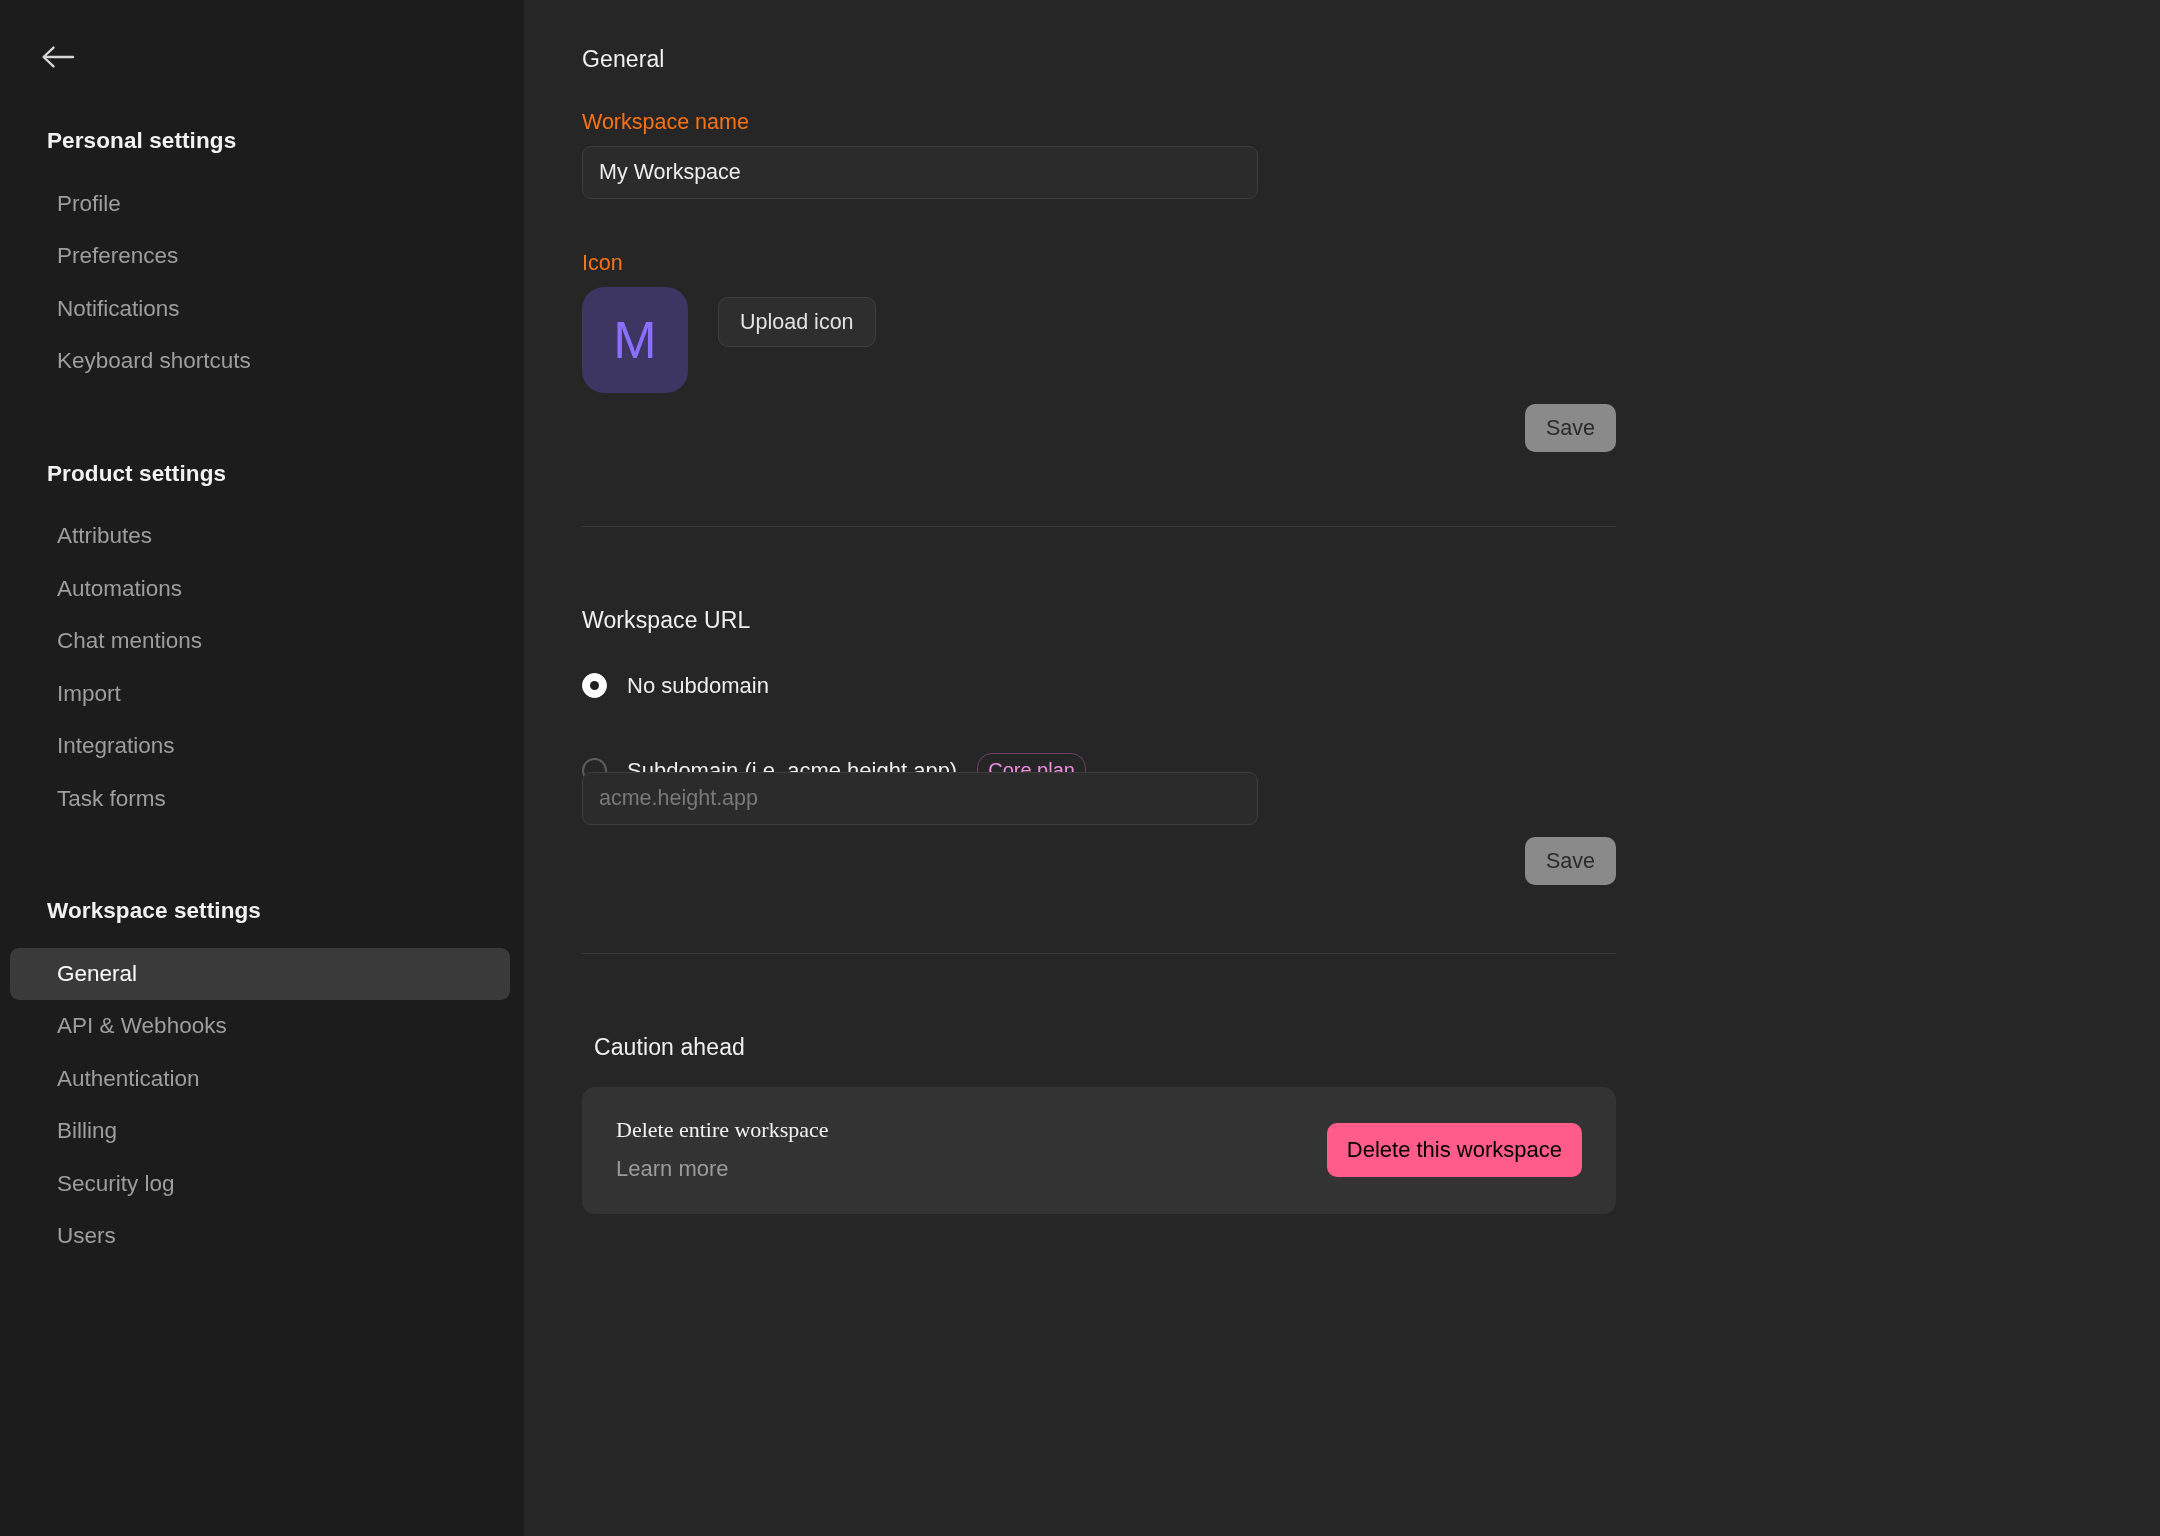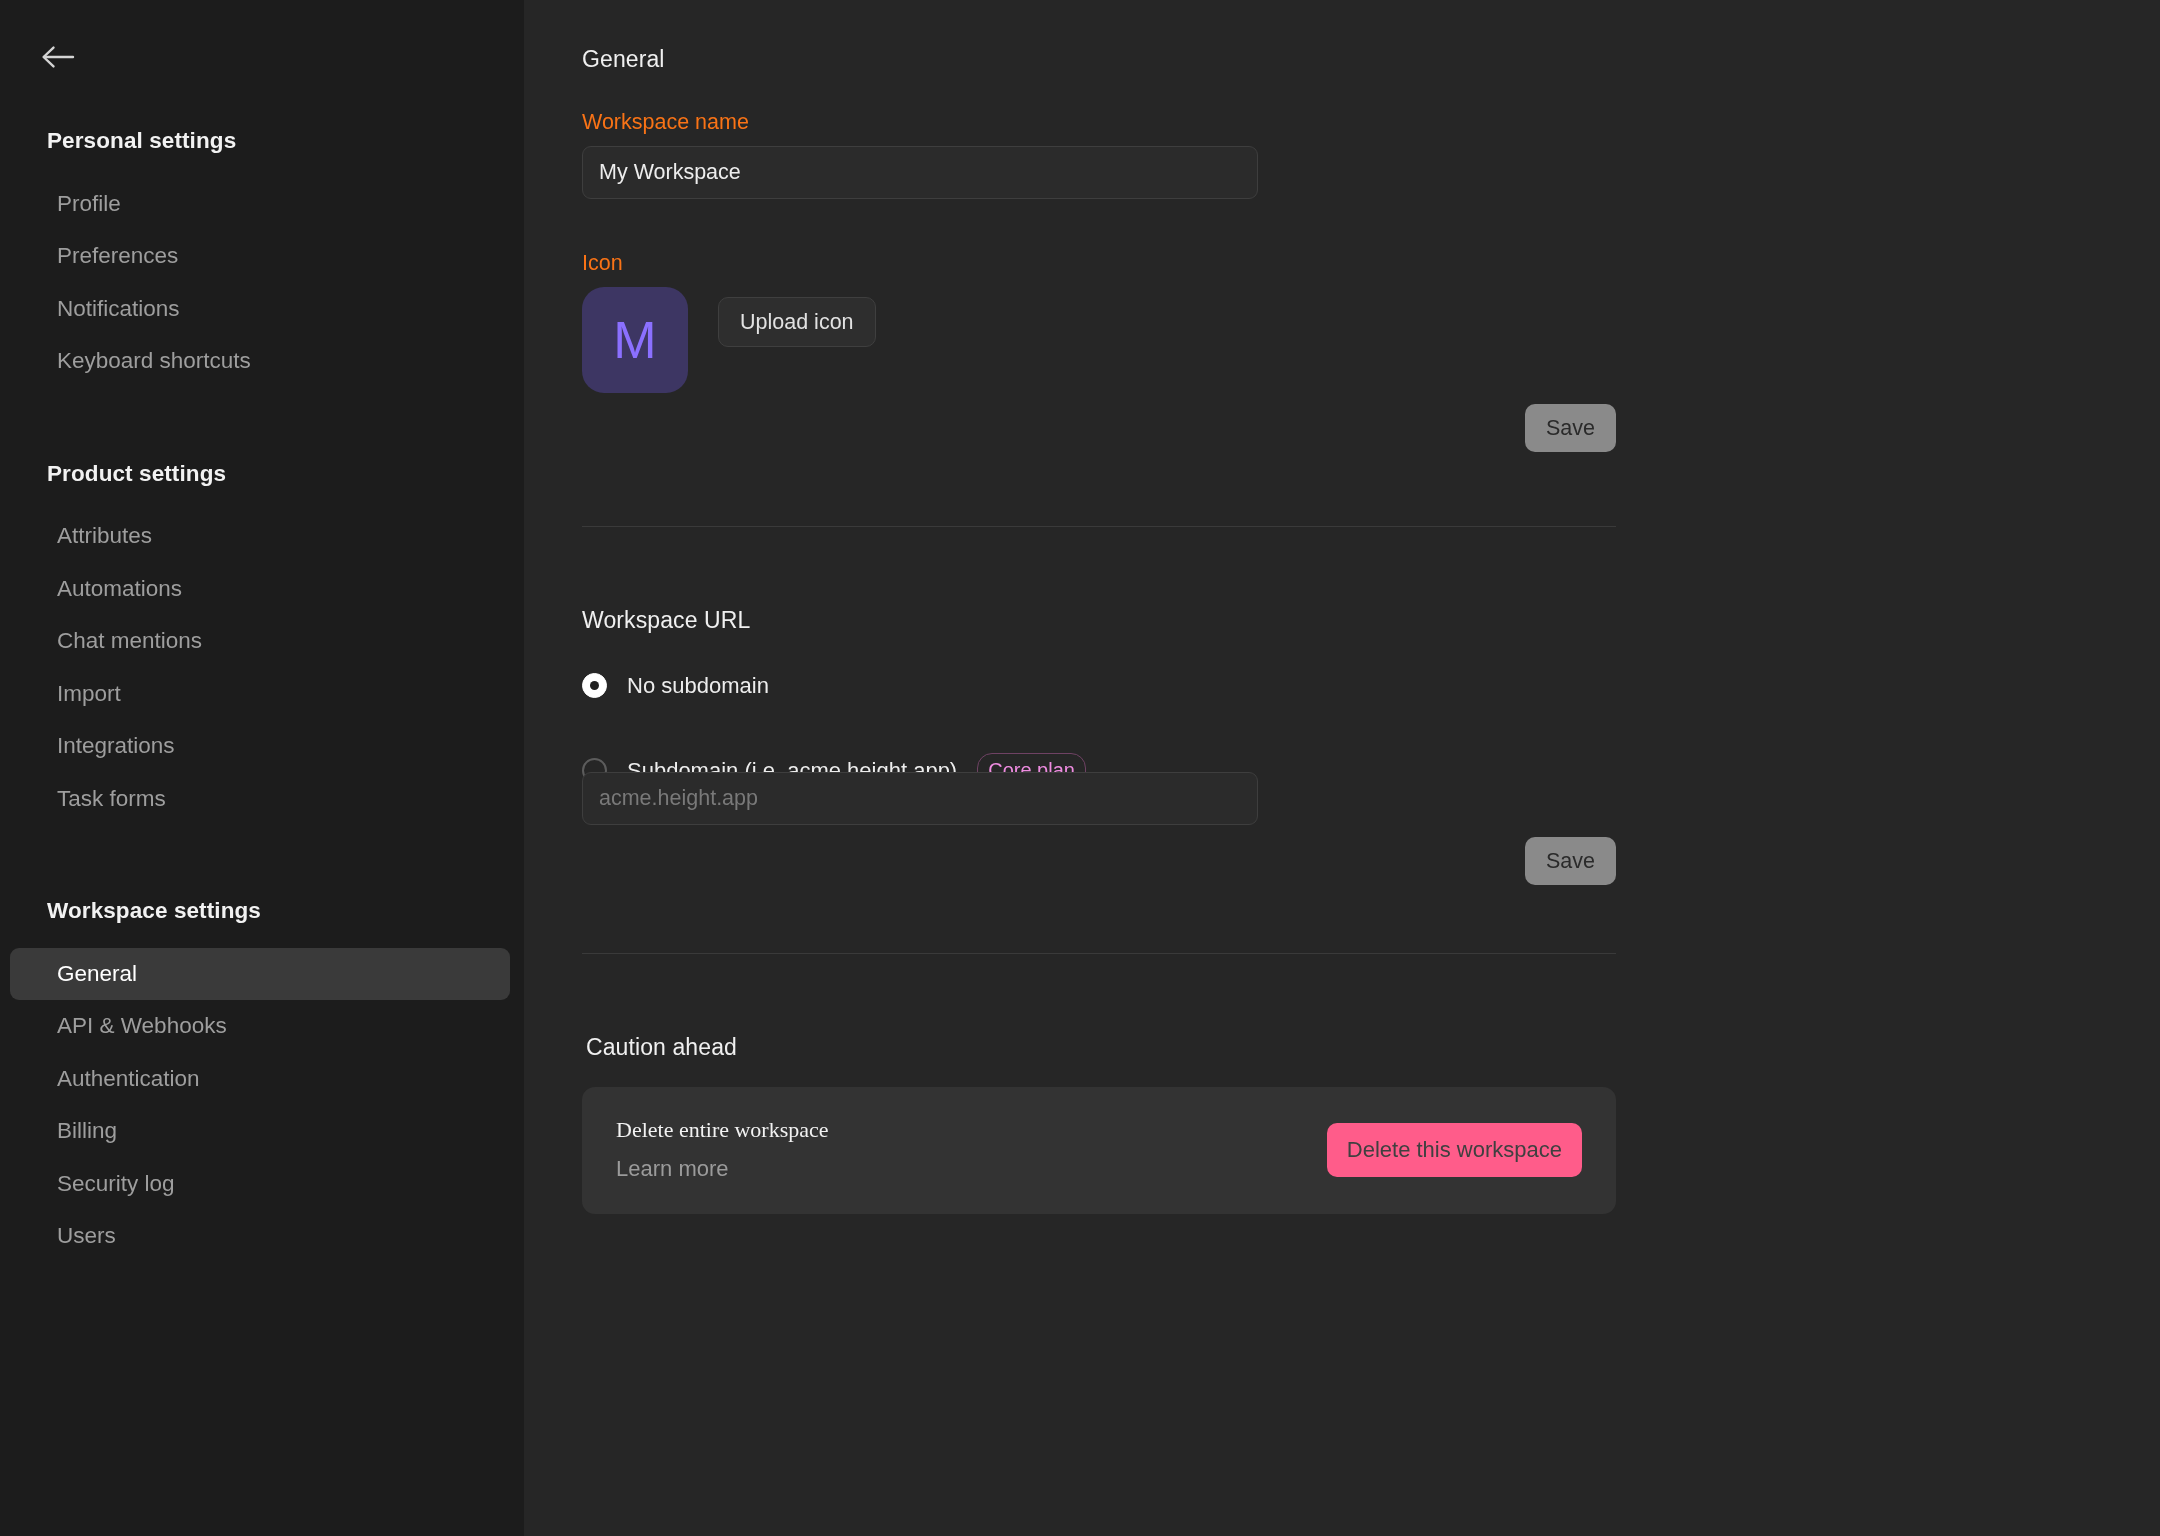--- a/index.html
+++ b/index.html
@@ -265,21 +265,21 @@
     cursor: pointer;
     text-decoration: none;
   }
 
   .delete-btn {
     height: 54px;
     padding: 0 20px;
     background: #FF5C8A;
     border: none;
     border-radius: 10px;
-    color: #404040;
+    color: #000000;
     font-size: 22px;
     font-family: "Liberation Sans", sans-serif;
     cursor: pointer;
     display: inline-flex;
     align-items: center;
     white-space: nowrap;
   }
 </style>
 </head>
 <body>
@@ -366,21 +366,21 @@
       </div>
 
       <input class="text-input" style="position: absolute; left: 0px; top: 772px;" placeholder="acme.height.app">
 
       <div class="save-row" style="position:absolute; left:0; top:837px;">
         <button class="save-btn">Save</button>
       </div>
 
       <div class="divider" style="position:absolute; left:0; top:953px;"></div>
 
-      <div style="position:absolute; left:4px; top:1036px;" class="section-title">Caution ahead</div>
+      <div style="position:absolute; left:12px; top:1036px;" class="section-title">Caution ahead</div>
 
       <div class="caution-card" style="position:absolute; left:0; top:1087px;">
         <div>
           <div class="caution-title">Delete entire workspace</div>
           <span class="caution-link">Learn more</span>
         </div>
         <button class="delete-btn">Delete this workspace</button>
       </div>
 
     </div>

